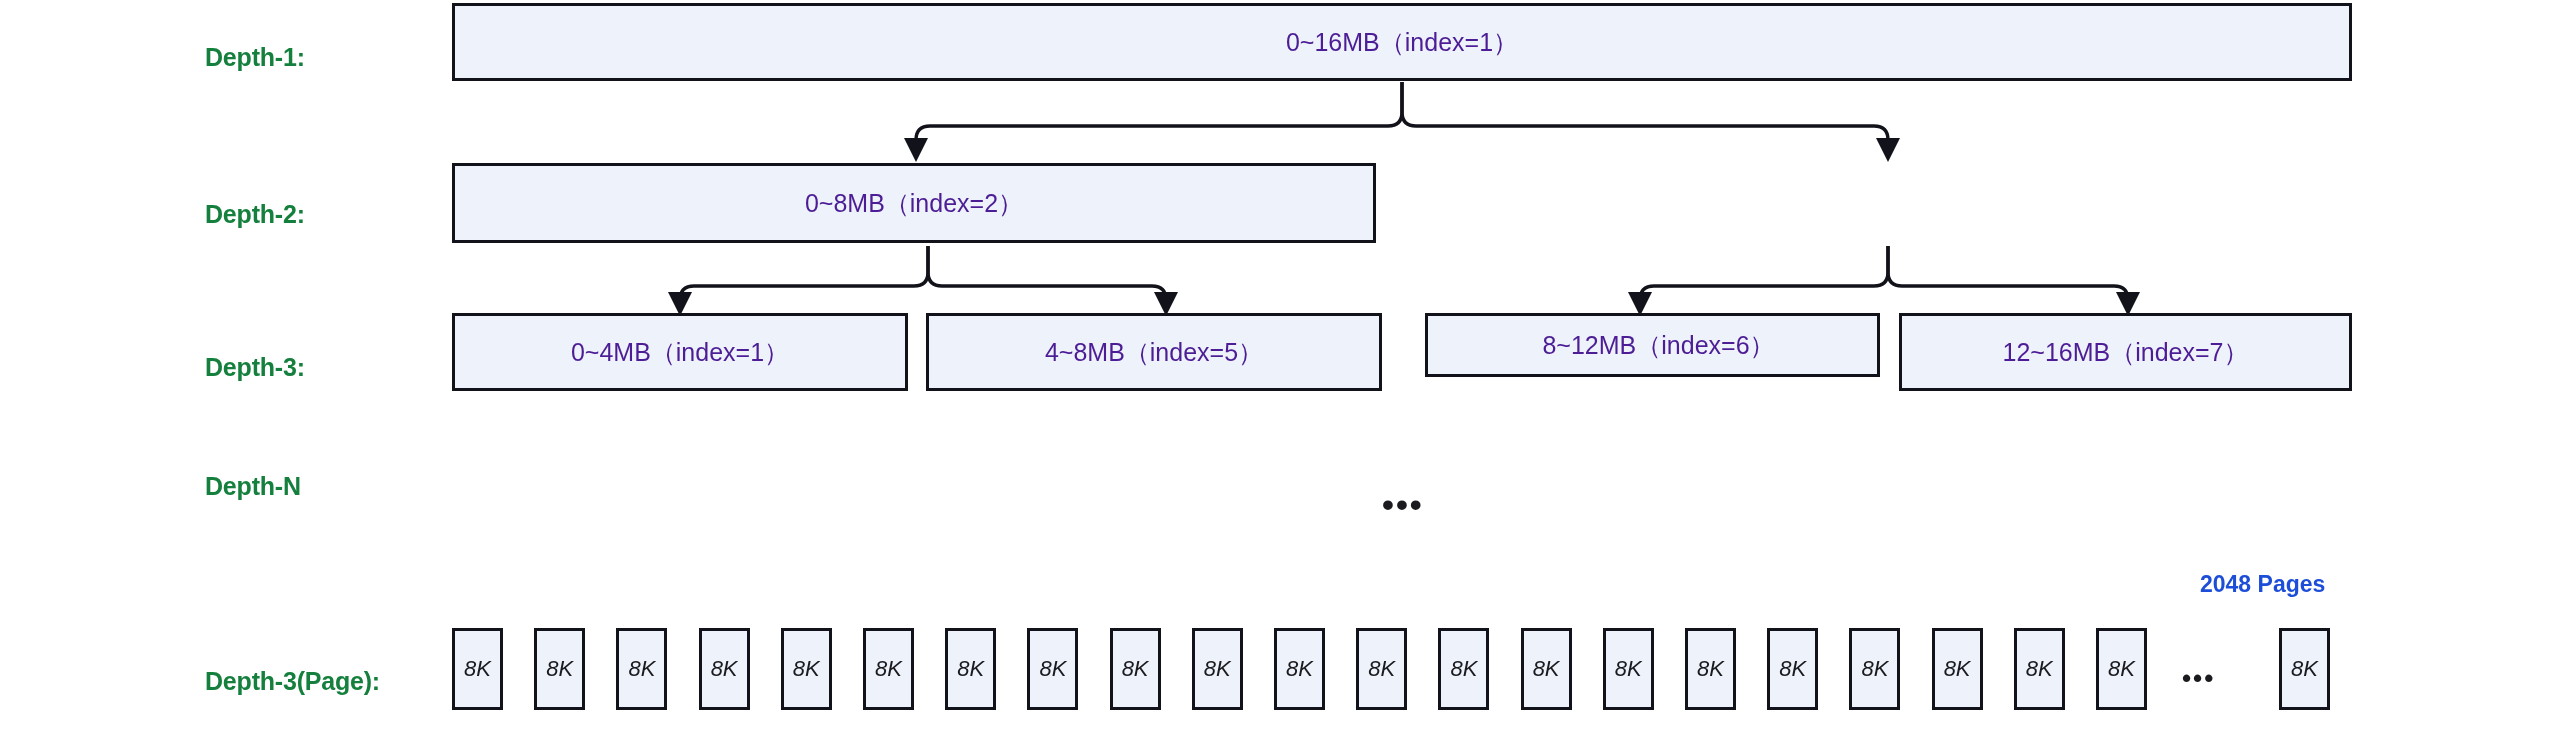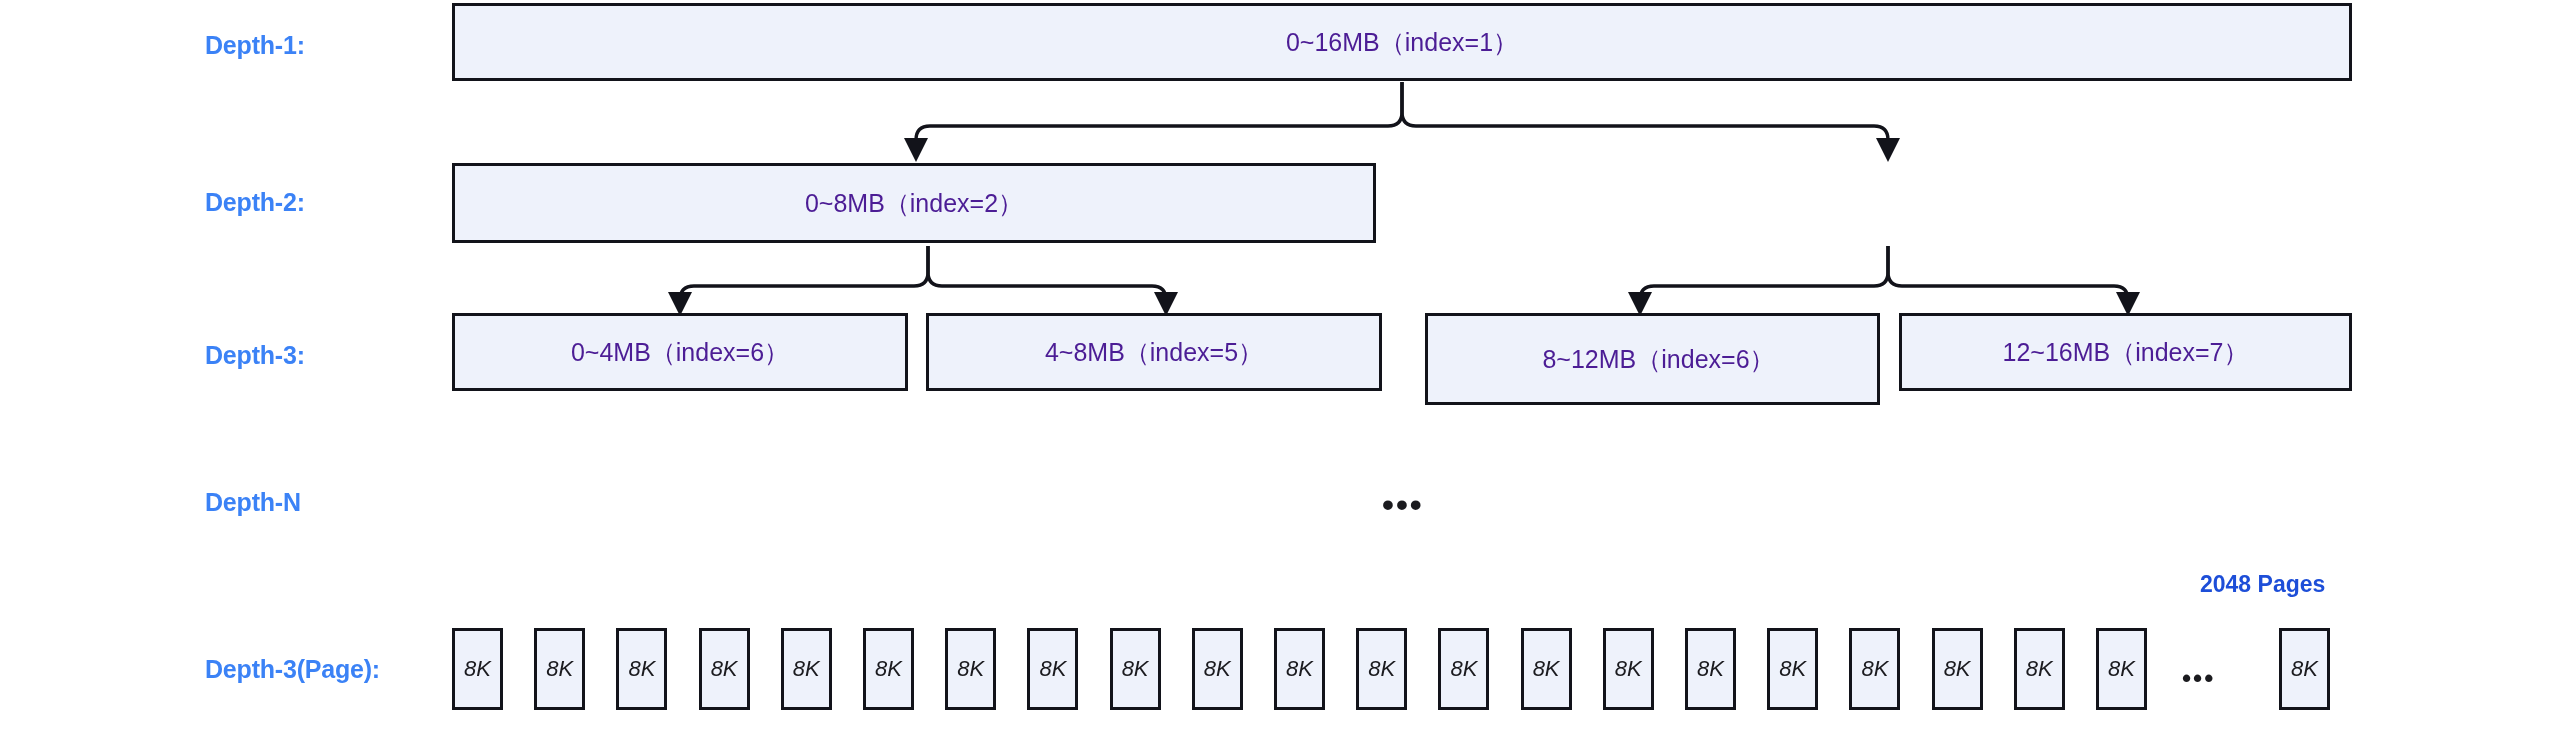--- a/index.html
+++ b/index.html
@@ -19,23 +19,24 @@
     background: #ffffff;
     overflow: hidden;
   }
 
   
   .row-label {
     position: absolute;
     font-weight: bold;
     font-size: 25px;
     letter-spacing: -0.2px;
-    color: #3b82f6;
+    color: #15803d;
     white-space: nowrap;
     line-height: 1;
+    margin-top: 12px;
   }
 
   
   .node {
     position: absolute;
     box-sizing: border-box;
     background: #eef2fb;
     border: 3px solid #12131a;
     display: flex;
     align-items: center;
@@ -139,29 +140,29 @@
 
   <div class="node" style="left:452px; top:3px; width:1900px; height:78px;">0~16MB（index=1）</div>
 
   <div class="row-label" style="left:205px; top:190px;">Depth-2:</div>
 
   <div class="node" style="left:452px; top:163px; width:924px; height:80px;">0~8MB（index=2）</div>
 
 
   <div class="row-label" style="left:205px; top:343px;">Depth-3:</div>
 
-  <div class="node" style="left:452px; top:313px; width:456px; height:78px;">0~4MB（index=6）</div>
+  <div class="node" style="left:452px; top:313px; width:456px; height:78px;">0~4MB（index=1）</div>
 
   <div class="node" style="left:926px; top:313px; width:456px; height:78px;">4~8MB（index=5）</div>
 
-  <div class="node" style="left:1425px; top:313px; width:455px; height:92px;padding-left:12px;">8~12MB（index=6）</div>
+  <div class="node" style="left:1425px; top:313px; width:455px; height:64px;padding-left:12px;">8~12MB（index=6）</div>
 
   <div class="node" style="left:1899px; top:313px; width:453px; height:78px;">12~16MB（index=7）</div>
 
-  <div class="row-label" style="left:205px; top:490px;">Depth-N</div>
+  <div class="row-label" style="left:205px; top:462px;">Depth-N</div>
 
   <div class="ellipsis" style="left:1382px; top:487px;">•••</div>
 
   <div class="row-label" style="left:205px; top:657px;">Depth-3(Page):</div>
 
   <div class="pages-caption" style="left:2200px; top:573px;">2048 Pages</div>
 
   <div id="page-row">
       <div class="page-cell" style="left: 452px; top: 628px; width: 51px; height: 82px;">8K</div>
       <div class="page-cell" style="left: 534.2px; top: 628px; width: 51px; height: 82px;">8K</div>

